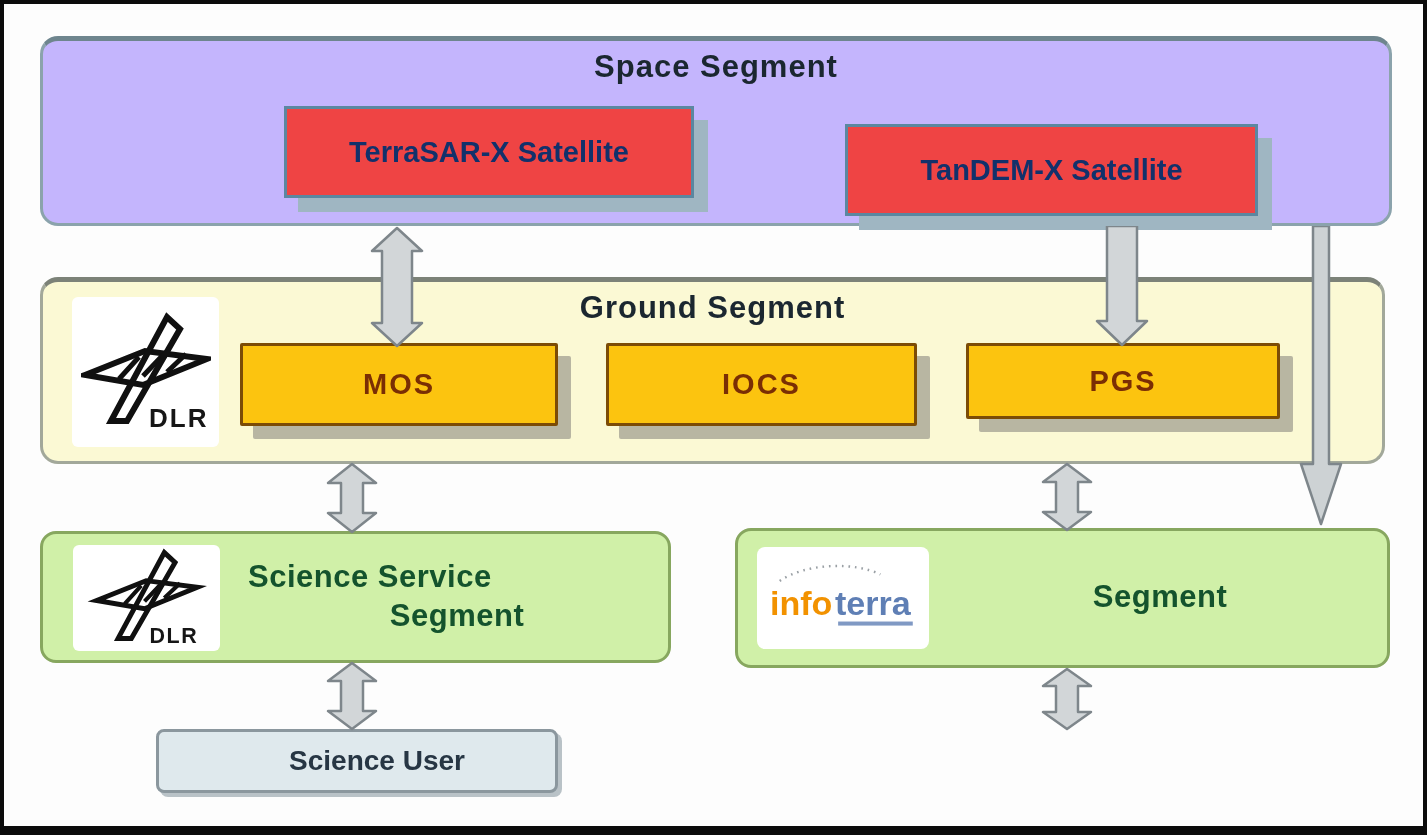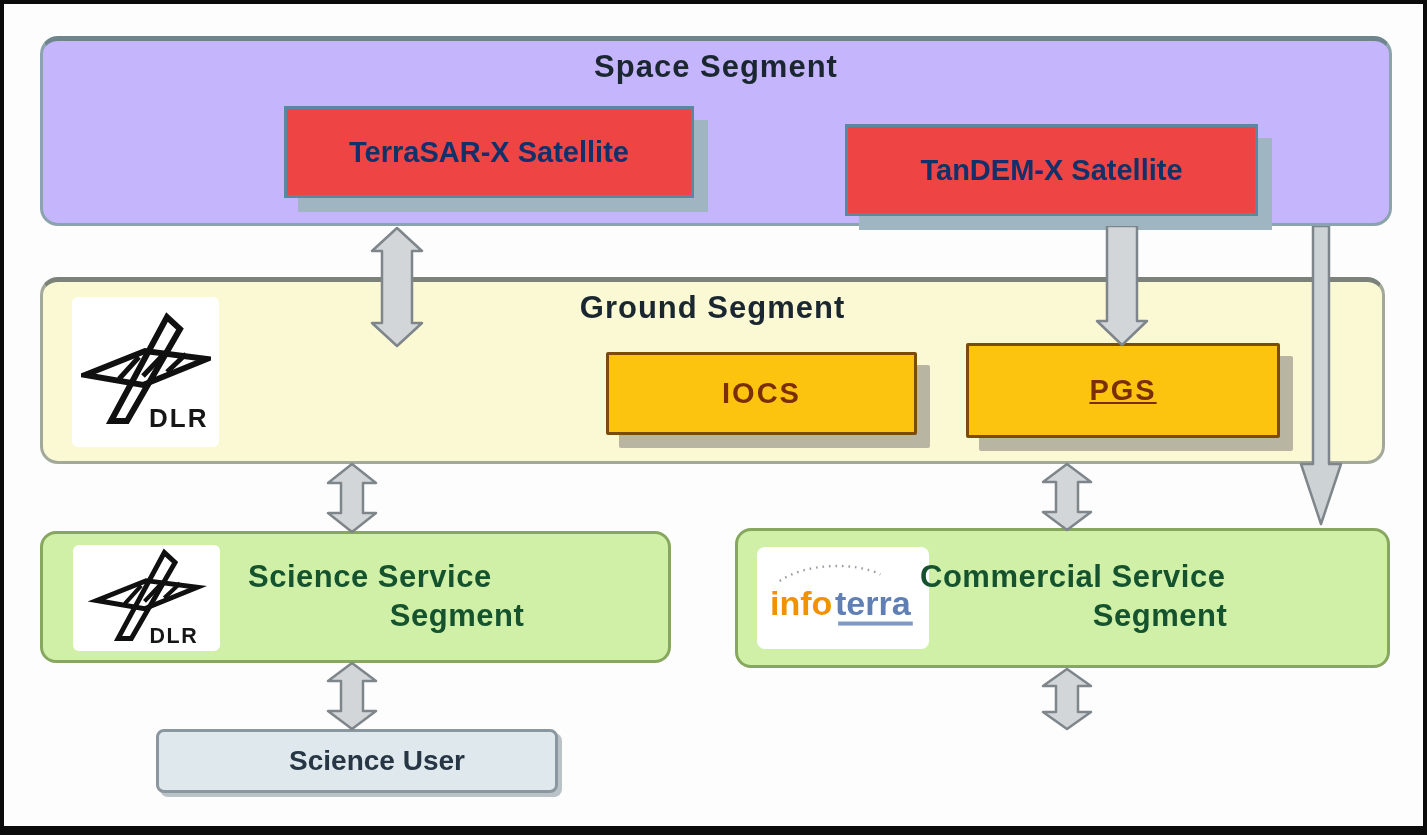--- a/index.html
+++ b/index.html
@@ -114,24 +114,27 @@
 
   <div class="logo-card" style="left:68px;top:293px;width:147px;height:150px;">
     <svg width="130" height="126" viewBox="0 0 130 126">
       <path d="M4 66 L64 42 L126 50 L62 76 Z" stroke="#101010" stroke-width="6" fill="none"></path>
       <path d="M38 70 L58 48 M62 67 L82 46 M86 63 L105 45" stroke="#101010" stroke-width="5" fill="none"></path>
       <path d="M30 112 L86 8 L99 20 L46 112 Z" stroke="#101010" stroke-width="6" fill="none"></path>
       <text x="68" y="118" font-size="26" font-weight="bold" fill="#161616" letter-spacing="2">DLR</text>
     </svg>
   </div>
 
-  <div class="box box-sys" style="left:602px;top:348px;width:311px;height:83px;">
+  <div class="box box-sys" style="left:236px;top:339px;width:318px;height:83px;">
+    <span>MOS</span>
+  </div>
+  <div class="box box-sys" style="left:602px;top:339px;width:311px;height:83px;">
     <span>IOCS</span>
   </div>
-  <div class="box box-sys" style="left:962px;top:339px;width:314px;height:95px;text-decoration:underline;">
+  <div class="box box-sys" style="left:962px;top:339px;width:314px;height:76px;">
     <span>PGS</span>
   </div>
 
   <section class="panel panel-service" style="left:36px;top:527px;width:631px;height:132px;"></section>
 
   <div class="logo-card" style="left:69px;top:541px;width:147px;height:106px;">
     <svg width="120" height="104" viewBox="0 0 130 126">
       <path d="M4 66 L64 42 L126 50 L62 76 Z" stroke="#101010" stroke-width="6" fill="none"></path>
       <path d="M38 70 L58 48 M62 67 L82 46 M86 63 L105 45" stroke="#101010" stroke-width="5" fill="none"></path>
       <path d="M30 112 L86 8 L99 20 L46 112 Z" stroke="#101010" stroke-width="6" fill="none"></path>
@@ -149,21 +152,20 @@
   <div class="logo-card" style="left:753px;top:543px;width:172px;height:102px;border-radius:8px;">
     <svg width="212" height="102" viewBox="0 0 212 102">
       <path d="M28 30 C 60 8 120 6 152 22" stroke="#9aa0a5" stroke-width="3" stroke-dasharray="2 6" fill="none"></path>
       <text x="16" y="72" font-size="42" font-weight="bold" fill="#f29200">info</text>
       <text x="96" y="72" font-size="42" font-weight="bold" fill="#5f7fb5">terra</text>
       <rect x="100" y="80" width="92" height="5" fill="#8099c4"></rect>
     </svg>
   </div>
 
   <div class="svc-title svc-title-com" style="left:916px;top:538px;width:470px;height:110px;">
-    <span class="line1">Commercial Service</span>
     <span class="line2">Segment</span>
   </div>
 
   <div class="box box-user" style="left:152px;top:725px;width:402px;height:64px;padding-left:40px;">
     <span>Science User</span>
   </div>
 
   <svg class="abs" style="left:364px;top:222px;" width="58" height="122" viewBox="0 0 58 122">
     <polygon points="29,2 54,25 44,25 44,97 54,97 29,120 4,97 14,97 14,25 4,25" fill="#d2d6d8" stroke="#7e868b" stroke-width="2.5" stroke-linejoin="round"></polygon>
   </svg>

